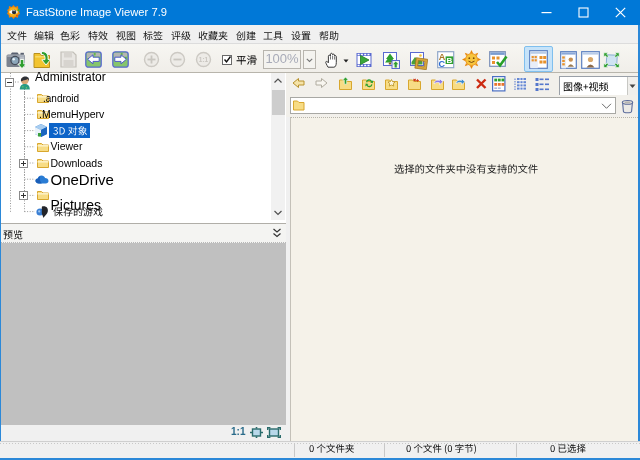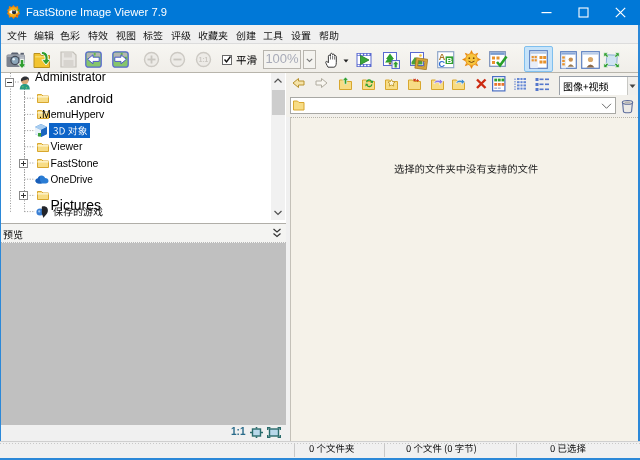--- a/index.html
+++ b/index.html
@@ -267,36 +267,36 @@
 <path d="M1.9 5.8 C1.5 1.6 7 0.2 9.3 2.6 C10.3 3.6 10 5.8 9.7 6.4 C9.6 5 9.2 4.6 8.8 3.9 C6.8 5.4 4 4.6 2.6 6.6 Z" fill="#2e3136"></path>
 <path d="M0.8 14.5 C0.8 10.6 3 9 5.8 9 C8.6 9 10.8 10.6 10.8 14.5 Z" fill="#2a9a84"></path>
 <circle cx="3.9" cy="11.8" r="0.65" fill="#8ae85a"></circle>
     <circle cx="7.4" cy="12.8" r="0.65" fill="#8ae85a"></circle>
   </svg>
 <div class="abs" style="left:35px;top:70px;font-size:12px;color:#000;line-height:15px">Administrator</div>
 <svg style="position:absolute;left:37px;top:92.2px;" width="12" height="12" viewBox="0 0 12 12">
     <path d="M0.5 2.5 L4.5 2.5 L6 4 L11.5 4 L11.5 10.5 L0.5 10.5 Z" fill="#f7dc85" stroke="#d8a72e" stroke-width="1"></path>
 <path d="M0.5 4.8 L11.5 4.8" stroke="#fdf2c8" stroke-width="1.5"></path>
   </svg>
-<div class="abs" style="left:66px;top:90.7px;font-size:13px;color:#000;line-height:15px">.android</div>
+<div class="abs" style="left:43px;top:90.7px;font-size:10px;color:#000;line-height:15px">.android</div>
 <svg style="position:absolute;left:37px;top:108.4px;" width="12" height="12" viewBox="0 0 12 12">
     <path d="M0.5 2.5 L4.5 2.5 L6 4 L11.5 4 L11.5 10.5 L0.5 10.5 Z" fill="#f7dc85" stroke="#d8a72e" stroke-width="1"></path>
 <path d="M0.5 4.8 L11.5 4.8" stroke="#fdf2c8" stroke-width="1.5"></path>
   </svg>
 <div class="abs" style="left:39px;top:106.9px;font-size:10.5px;color:#000;line-height:15px">.MemuHyperv</div>
 <svg style="position:absolute;left:37px;top:140.8px;" width="12" height="12" viewBox="0 0 12 12">
     <path d="M0.5 2.5 L4.5 2.5 L6 4 L11.5 4 L11.5 10.5 L0.5 10.5 Z" fill="#f7dc85" stroke="#d8a72e" stroke-width="1"></path>
 <path d="M0.5 4.8 L11.5 4.8" stroke="#fdf2c8" stroke-width="1.5"></path>
   </svg>
 <div class="abs" style="left:50.5px;top:139.3px;font-size:10.5px;color:#000;line-height:15px">Viewer</div>
 <svg style="position:absolute;left:37px;top:157.0px;" width="12" height="12" viewBox="0 0 12 12">
     <path d="M0.5 2.5 L4.5 2.5 L6 4 L11.5 4 L11.5 10.5 L0.5 10.5 Z" fill="#f7dc85" stroke="#d8a72e" stroke-width="1"></path>
 <path d="M0.5 4.8 L11.5 4.8" stroke="#fdf2c8" stroke-width="1.5"></path>
   </svg>
-<div class="abs" style="left:50.5px;top:155.5px;font-size:10.5px;color:#000;line-height:15px">FastStone</div>
+<div class="abs" style="left:50.5px;top:155.5px;font-size:10.5px;color:#000;line-height:15px">Downloads</div>
 <svg style="position:absolute;left:37px;top:189.4px;" width="12" height="12" viewBox="0 0 12 12">
     <path d="M0.5 2.5 L4.5 2.5 L6 4 L11.5 4 L11.5 10.5 L0.5 10.5 Z" fill="#f7dc85" stroke="#d8a72e" stroke-width="1"></path>
 <path d="M0.5 4.8 L11.5 4.8" stroke="#fdf2c8" stroke-width="1.5"></path>
   </svg>
 <div class="abs" style="left:50.5px;top:198px;font-size:14px;color:#000;line-height:15px">Pictures</div>
 <svg style="position:absolute;left:19.0px;top:158.5px;" width="9" height="9" viewBox="0 0 9 9">
     <rect x="0.5" y="0.5" width="8" height="8" fill="#fff" stroke="#8a8a8a"></rect>
     <line x1="2" y1="4.5" x2="7" y2="4.5" stroke="#333" stroke-width="1"></line>
     <line x1="4.5" y1="2" x2="4.5" y2="7" stroke="#333" stroke-width="1"></line>
   </svg>
@@ -313,21 +313,21 @@
 <rect x="4" y="10" width="3" height="3.5" fill="#3aa03a"></rect>
   </svg>
 <div class="abs" style="left:49px;top:123.4px;width:41px;height:14.5px;background:#0d64c8"></div>
 <svg style="position:absolute;left:52.0px;top:124.8px" width="37" height="13" viewBox="0 0 37 13">
     <path transform="translate(1.0,9.5) scale(0.0100,-0.0100)" d="M263.0 -13C394.0 -13 499.0 65 499.0 196C499.0 297 430.0 361 344.0 382V387C422.0 414 474.0 474 474.0 563C474.0 679 384.0 746 260.0 746C176.0 746 111.0 709 56.0 659L105.0 601C147.0 643 198.0 672 257.0 672C334.0 672 381.0 626 381.0 556C381.0 477 330.0 416 178.0 416V346C348.0 346 406.0 288 406.0 199C406.0 115 345.0 63 257.0 63C174.0 63 119.0 103 76.0 147L29.0 88C77.0 35 149.0 -13 263.0 -13Z M656.0 0H843.0C1064.0 0 1184.0 137 1184.0 369C1184.0 603 1064.0 733 839.0 733H656.0ZM748.0 76V658H831.0C1004.0 658 1089.0 555 1089.0 369C1089.0 184 1004.0 76 831.0 76Z M1969.0 394C2016.0 323 2061.0 228 2077.0 168L2143.0 201C2127.0 261 2079.0 353 2030.0 422ZM1558.0 453C1619.0 398 1684.0 333 1742.0 267C1682.0 139 1603.0 42 1512.0 -17C1530.0 -32 1553.0 -60 1565.0 -78C1657.0 -12 1735.0 80 1796.0 203C1841.0 147 1878.0 94 1902.0 49L1962.0 104C1933.0 156 1886.0 218 1831.0 281C1877.0 396 1910.0 533 1927.0 695L1878.0 709L1865.0 706H1537.0V635H1845.0C1830.0 527 1806.0 430 1774.0 344C1721.0 399 1665.0 453 1611.0 500ZM2232.0 840V599H1949.0V527H2232.0V22C2232.0 4 2225.0 -1 2208.0 -2C2191.0 -2 2135.0 -3 2072.0 0C2082.0 -23 2093.0 -58 2097.0 -79C2182.0 -79 2233.0 -77 2263.0 -64C2294.0 -51 2306.0 -28 2306.0 22V527H2426.0V599H2306.0V840Z M2808.0 844C2753.0 762 2652.0 663 2519.0 590C2535.0 580 2558.0 555 2569.0 538C2589.0 550 2608.0 562 2627.0 575V411H2795.0C2720.0 365 2630.0 332 2532.0 310C2544.0 296 2563.0 268 2570.0 254C2669.0 282 2761.0 319 2840.0 370C2865.0 353 2888.0 336 2908.0 318C2824.0 259 2680.0 203 2565.0 177C2579.0 164 2597.0 140 2607.0 124C2718.0 154 2856.0 214 2946.0 280C2962.0 262 2976.0 244 2987.0 226C2885.0 143 2701.0 66 2551.0 30C2566.0 17 2586.0 -9 2596.0 -27C2733.0 13 2901.0 88 3013.0 173C3040.0 101 3027.0 39 2987.0 13C2967.0 -1 2943.0 -3 2917.0 -3C2894.0 -3 2858.0 -3 2822.0 1C2833.0 -18 2841.0 -48 2842.0 -68C2875.0 -69 2906.0 -70 2930.0 -70C2972.0 -70 3001.0 -64 3036.0 -40C3103.0 2 3121.0 104 3072.0 211L3127.0 237C3170.0 143 3252.0 30 3370.0 -29C3380.0 -8 3403.0 21 3420.0 36C3307.0 83 3228.0 181 3186.0 268C3236.0 294 3286.0 323 3328.0 351L3268.0 396C3211.0 354 3120.0 299 3045.0 261C3011.0 313 2961.0 364 2892.0 407L2897.0 411H3316.0V636H3049.0C3078.0 669 3107.0 708 3127.0 743L3076.0 777L3064.0 773H2844.0C2860.0 791 2874.0 810 2887.0 828ZM2791.0 713H3021.0C3003.0 686 2981.0 658 2959.0 636H2708.0C2738.0 661 2766.0 687 2791.0 713ZM2698.0 578H2962.0C2939.0 537 2909.0 501 2874.0 470H2698.0ZM3033.0 578H3242.0V470H2959.0C2988.0 502 3012.0 538 3033.0 578Z" fill="#fff"></path>
   </svg>
 <svg style="position:absolute;left:35px;top:174px;" width="14" height="11" viewBox="0 0 14 11">
     <path d="M4 9.5 C1.5 9.5 0.5 8 0.5 6.8 C0.5 5.5 1.6 4.6 2.8 4.6 C3.1 2.8 4.6 1.5 6.5 1.5 C8.2 1.5 9.6 2.5 10.1 4.1 C12 4.1 13.5 5.3 13.5 7 C13.5 8.5 12.3 9.5 10.8 9.5 Z" fill="#2a7cd4"></path>
 <path d="M4 9.5 C1.5 9.5 0.5 8 0.5 6.8 C0.5 5.5 1.6 4.6 2.8 4.6 C3.3 3.4 4.2 2.8 5.2 2.6 C4.2 5.2 5.2 7.6 6.8 9.5 Z" fill="#1a5eb8"></path>
   </svg>
-<div class="abs" style="left:50.5px;top:171.7px;font-size:10px;color:#000;line-height:15px">OneDrive</div>
+<div class="abs" style="left:50.5px;top:171.7px;font-size:15px;color:#000;line-height:15px">OneDrive</div>
 <svg style="position:absolute;left:35px;top:205px;" width="14" height="14" viewBox="0 0 14 14">
     <circle cx="5" cy="7" r="3.6" fill="#3a7fd4"></circle>
 <path d="M7 1.5 C11 0.5 13.5 3 12.8 6.5 C12.2 9.8 9.5 10.5 8.5 13 C8 10.5 6.5 9.8 6.8 7 C7 4.8 6.5 3 7 1.5 Z" fill="#23252a"></path>
 <circle cx="4.2" cy="6.4" r="1.1" fill="#9ec4ee"></circle>
   </svg>
 <svg style="position:absolute;left:52.0px;top:205.8px" width="52" height="13" viewBox="0 0 52 13">
     <path transform="translate(1.0,9.5) scale(0.0100,-0.0100)" d="M452.0 726H824.0V542H452.0ZM380.0 793V474H598.0V350H306.0V281H554.0C486.0 175 380.0 74 277.0 23C294.0 9 317.0 -18 329.0 -36C427.0 21 528.0 121 598.0 232V-80H673.0V235C740.0 125 836.0 20 928.0 -38C941.0 -19 964.0 7 981.0 22C884.0 74 782.0 175 718.0 281H954.0V350H673.0V474H899.0V793ZM277.0 837C219.0 686 123.0 537 23.0 441C36.0 424 58.0 384 65.0 367C102.0 404 138.0 448 173.0 496V-77H245.0V607C284.0 673 319.0 744 347.0 815Z M1613.0 349V266H1335.0V196H1613.0V10C1613.0 -4 1610.0 -8 1592.0 -9C1574.0 -10 1514.0 -10 1448.0 -8C1458.0 -29 1468.0 -58 1471.0 -79C1557.0 -79 1613.0 -79 1647.0 -68C1680.0 -56 1689.0 -35 1689.0 9V196H1957.0V266H1689.0V324C1762.0 370 1840.0 432 1894.0 492L1846.0 529L1831.0 525H1420.0V456H1761.0C1718.0 416 1663.0 375 1613.0 349ZM1385.0 840C1373.0 797 1359.0 753 1342.0 709H1063.0V637H1311.0C1246.0 499 1153.0 370 1031.0 284C1043.0 267 1061.0 235 1069.0 216C1112.0 247 1152.0 282 1188.0 320V-78H1264.0V411C1316.0 481 1358.0 557 1394.0 637H1939.0V709H1424.0C1438.0 746 1451.0 784 1462.0 821Z M2552.0 423C2607.0 350 2675.0 250 2705.0 189L2769.0 229C2736.0 288 2667.0 385 2610.0 456ZM2240.0 842C2232.0 794 2215.0 728 2199.0 679H2087.0V-54H2156.0V25H2435.0V679H2268.0C2285.0 722 2304.0 778 2321.0 828ZM2156.0 612H2366.0V401H2156.0ZM2156.0 93V335H2366.0V93ZM2598.0 844C2566.0 706 2512.0 568 2443.0 479C2461.0 469 2492.0 448 2506.0 436C2540.0 484 2572.0 545 2600.0 613H2856.0C2844.0 212 2828.0 58 2796.0 24C2784.0 10 2773.0 7 2753.0 7C2730.0 7 2670.0 8 2604.0 13C2618.0 -6 2627.0 -38 2629.0 -59C2685.0 -62 2744.0 -64 2778.0 -61C2814.0 -57 2836.0 -49 2859.0 -19C2899.0 30 2913.0 185 2928.0 644C2929.0 654 2929.0 682 2929.0 682H2627.0C2643.0 729 2658.0 779 2670.0 828Z M3077.0 776C3130.0 744 3200.0 697 3233.0 666L3279.0 726C3243.0 754 3173.0 799 3121.0 828ZM3038.0 506C3093.0 477 3166.0 435 3204.0 407L3246.0 468C3209.0 494 3135.0 534 3081.0 560ZM3055.0 -28 3123.0 -66C3162.0 27 3208.0 151 3242.0 256L3181.0 294C3144.0 181 3092.0 51 3055.0 -28ZM3752.0 386V290H3598.0V221H3752.0V5C3752.0 -7 3748.0 -11 3734.0 -11C3720.0 -12 3675.0 -12 3624.0 -10C3633.0 -31 3643.0 -60 3646.0 -80C3713.0 -80 3758.0 -79 3786.0 -67C3815.0 -56 3822.0 -35 3822.0 4V221H3962.0V290H3822.0V363C3870.0 400 3920.0 451 3956.0 499L3910.0 531L3897.0 527H3650.0C3668.0 559 3685.0 595 3700.0 635H3961.0V707H3724.0C3736.0 746 3745.0 787 3753.0 828L3682.0 840C3661.0 724 3624.0 609 3568.0 535C3585.0 527 3617.0 508 3632.0 498L3647.0 522V460H3836.0C3810.0 433 3780.0 406 3752.0 386ZM3257.0 679V607H3351.0C3345.0 361 3332.0 106 3200.0 -32C3219.0 -42 3242.0 -63 3254.0 -79C3358.0 33 3395.0 206 3410.0 395H3510.0C3503.0 126 3494.0 31 3478.0 10C3469.0 -2 3461.0 -4 3447.0 -4C3433.0 -4 3397.0 -3 3357.0 0C3369.0 -19 3375.0 -48 3377.0 -69C3416.0 -71 3457.0 -71 3480.0 -68C3505.0 -66 3522.0 -58 3538.0 -36C3562.0 -3 3570.0 107 3579.0 430C3580.0 440 3580.0 464 3580.0 464H3414.0C3417.0 511 3418.0 559 3420.0 607H3608.0V679ZM3345.0 814C3377.0 772 3413.0 716 3429.0 679L3501.0 712C3483.0 748 3447.0 801 3414.0 841Z M4708.0 791C4757.0 750 4818.0 691 4846.0 652L4901.0 697C4873.0 736 4811.0 792 4761.0 831ZM4061.0 554C4116.0 480 4178.0 392 4235.0 307C4178.0 196 4107.0 109 4028.0 56C4046.0 43 4071.0 14 4083.0 -5C4159.0 52 4227.0 132 4283.0 233C4322.0 172 4356.0 114 4380.0 69L4441.0 122C4413.0 174 4370.0 240 4321.0 312C4372.0 424 4409.0 558 4429.0 712L4381.0 728L4368.0 725H4053.0V657H4346.0C4330.0 559 4304.0 467 4270.0 385C4219.0 458 4164.0 532 4115.0 597ZM4841.0 480C4808.0 394 4759.0 307 4699.0 230C4678.0 307 4662.0 401 4650.0 507L4946.0 541L4937.0 609L4643.0 576C4636.0 656 4631.0 743 4629.0 833H4551.0C4555.0 739 4560.0 650 4567.0 567L4428.0 551L4438.0 482L4574.0 498C4588.0 366 4608.0 251 4637.0 159C4575.0 93 4504.0 38 4430.0 2C4451.0 -13 4475.0 -36 4489.0 -54C4551.0 -20 4611.0 27 4666.0 82C4710.0 -17 4769.0 -76 4850.0 -82C4899.0 -85 4938.0 -36 4960.0 129C4944.0 136 4911.0 156 4896.0 171C4887.0 63 4872.0 7 4847.0 9C4798.0 14 4758.0 65 4725.0 148C4799.0 237 4861.0 340 4901.0 444Z" fill="#111"></path>
   </svg>
 <div class="abs" style="left:271px;top:73px;width:14px;height:147px;background:#f1f1f1"></div>
 <svg style="position:absolute;left:274px;top:77px;" width="8" height="8" viewBox="0 0 8 8">

